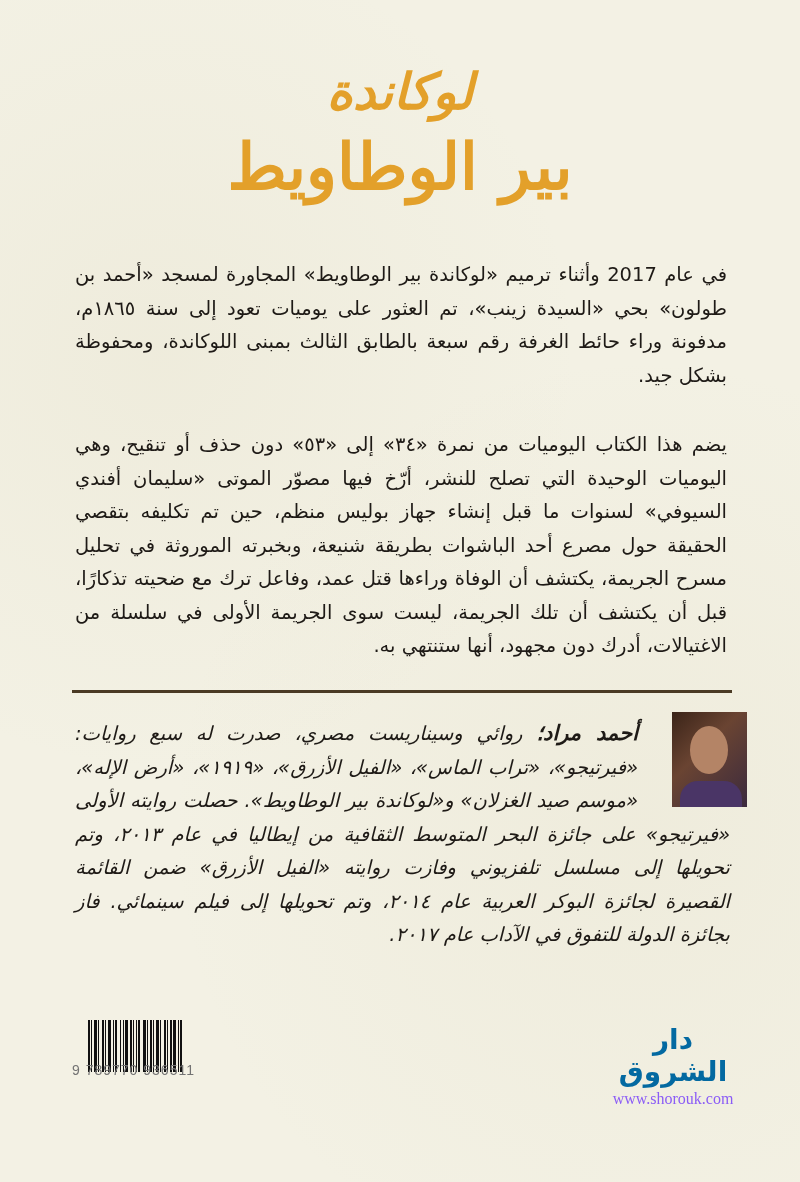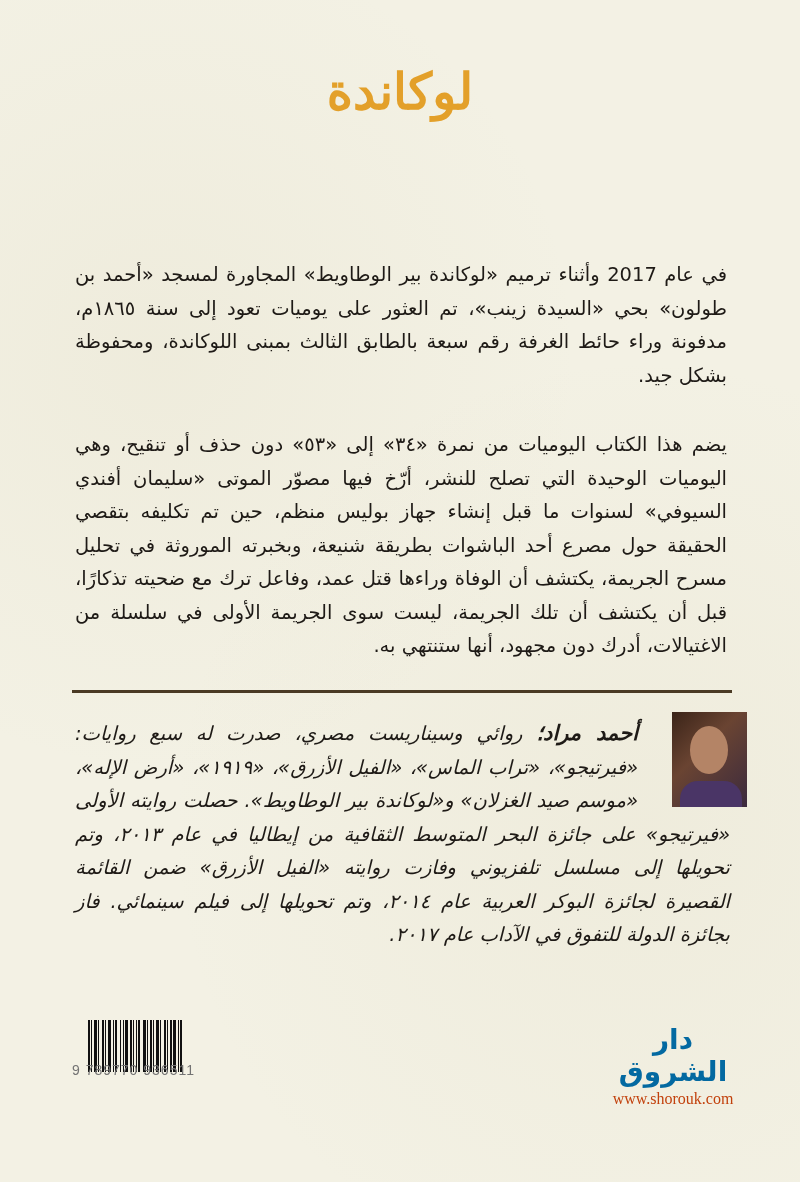--- a/index.html
+++ b/index.html
@@ -12,21 +12,21 @@
       position: relative;
       font-family: "DejaVu Sans", sans-serif;
       color: #1e1a16;
     }
     .title {
       position: absolute; left: 0; right: 0; top: 58px;
       text-align: center; direction: rtl;
       color: #e3a02a; font-weight: bold;
       font-family: "DejaVu Serif", serif;
     }
-    .title .t1 { display: block; font-size: 50px; line-height: 68px; }
+    .title .t1 { display: block; font-size: 50px; line-height: 68px; font-style: italic; }
     .title .t2 { display: block; font-size: 64px; line-height: 82px; }
     .text-block {
       position: absolute; left: 75px; width: 652px;
       direction: rtl; text-align: justify; text-align-last: right;
       font-size: 19.5px; line-height: 33.5px;
     }
     .p1 { top: 258px; }
     .p2 { top: 428px; }
     .rule {
       position: absolute; left: 72px; width: 660px; top: 690px;
@@ -65,28 +65,29 @@
       color: #737373;
     }
     .publisher {
       position: absolute; left: 598px; top: 1024px; width: 150px; text-align: center;
     }
     .publisher .ar {
       direction: rtl; font-size: 28px; font-weight: bold; line-height: 32px;
       font-family: "DejaVu Sans", sans-serif; color: #0369a1;
     }
     .publisher .url {
-      font-family: "Liberation Serif", serif; font-size: 16px; color: #c2410c; margin-top: 2px;
+      font-family: "Liberation Serif", serif; font-size: 16px; color: #8b5cf6; margin-top: 2px;
     }
   </style>
 </head>
 <body>
 
 <div class="title">
   <span class="t1">لوكاندة</span>
+  <span class="t2">بير الوطاويط</span>
 </div>
 
 <p class="text-block p1" style="margin:0">في عام 2017 وأثناء ترميم «لوكاندة بير الوطاويط» المجاورة لمسجد «أحمد بن طولون» بحي «السيدة زينب»، تم العثور على يوميات تعود إلى سنة ١٨٦٥م، مدفونة وراء حائط الغرفة رقم سبعة بالطابق الثالث بمبنى اللوكاندة، ومحفوظة بشكل جيد.</p>
 <p class="text-block p2" style="margin:0">يضم هذا الكتاب اليوميات من نمرة «٣٤» إلى «٥٣» دون حذف أو تنقيح، وهي اليوميات الوحيدة التي تصلح للنشر، أرّخ فيها مصوّر الموتى «سليمان أفندي السيوفي» لسنوات ما قبل إنشاء جهاز بوليس منظم، حين تم تكليفه بتقصي الحقيقة حول مصرع أحد الباشوات بطريقة شنيعة، وبخبرته الموروثة في تحليل مسرح الجريمة، يكتشف أن الوفاة وراءها قتل عمد، وفاعل ترك مع ضحيته تذكارًا، قبل أن يكتشف أن تلك الجريمة، ليست سوى الجريمة الأولى في سلسلة من الاغتيالات، أدرك دون مجهود، أنها ستنتهي به.</p>
 
 <div class="rule"></div>
 
 <div class="author-photo">
   <div class="shirt"></div>
   <div class="head"></div>

